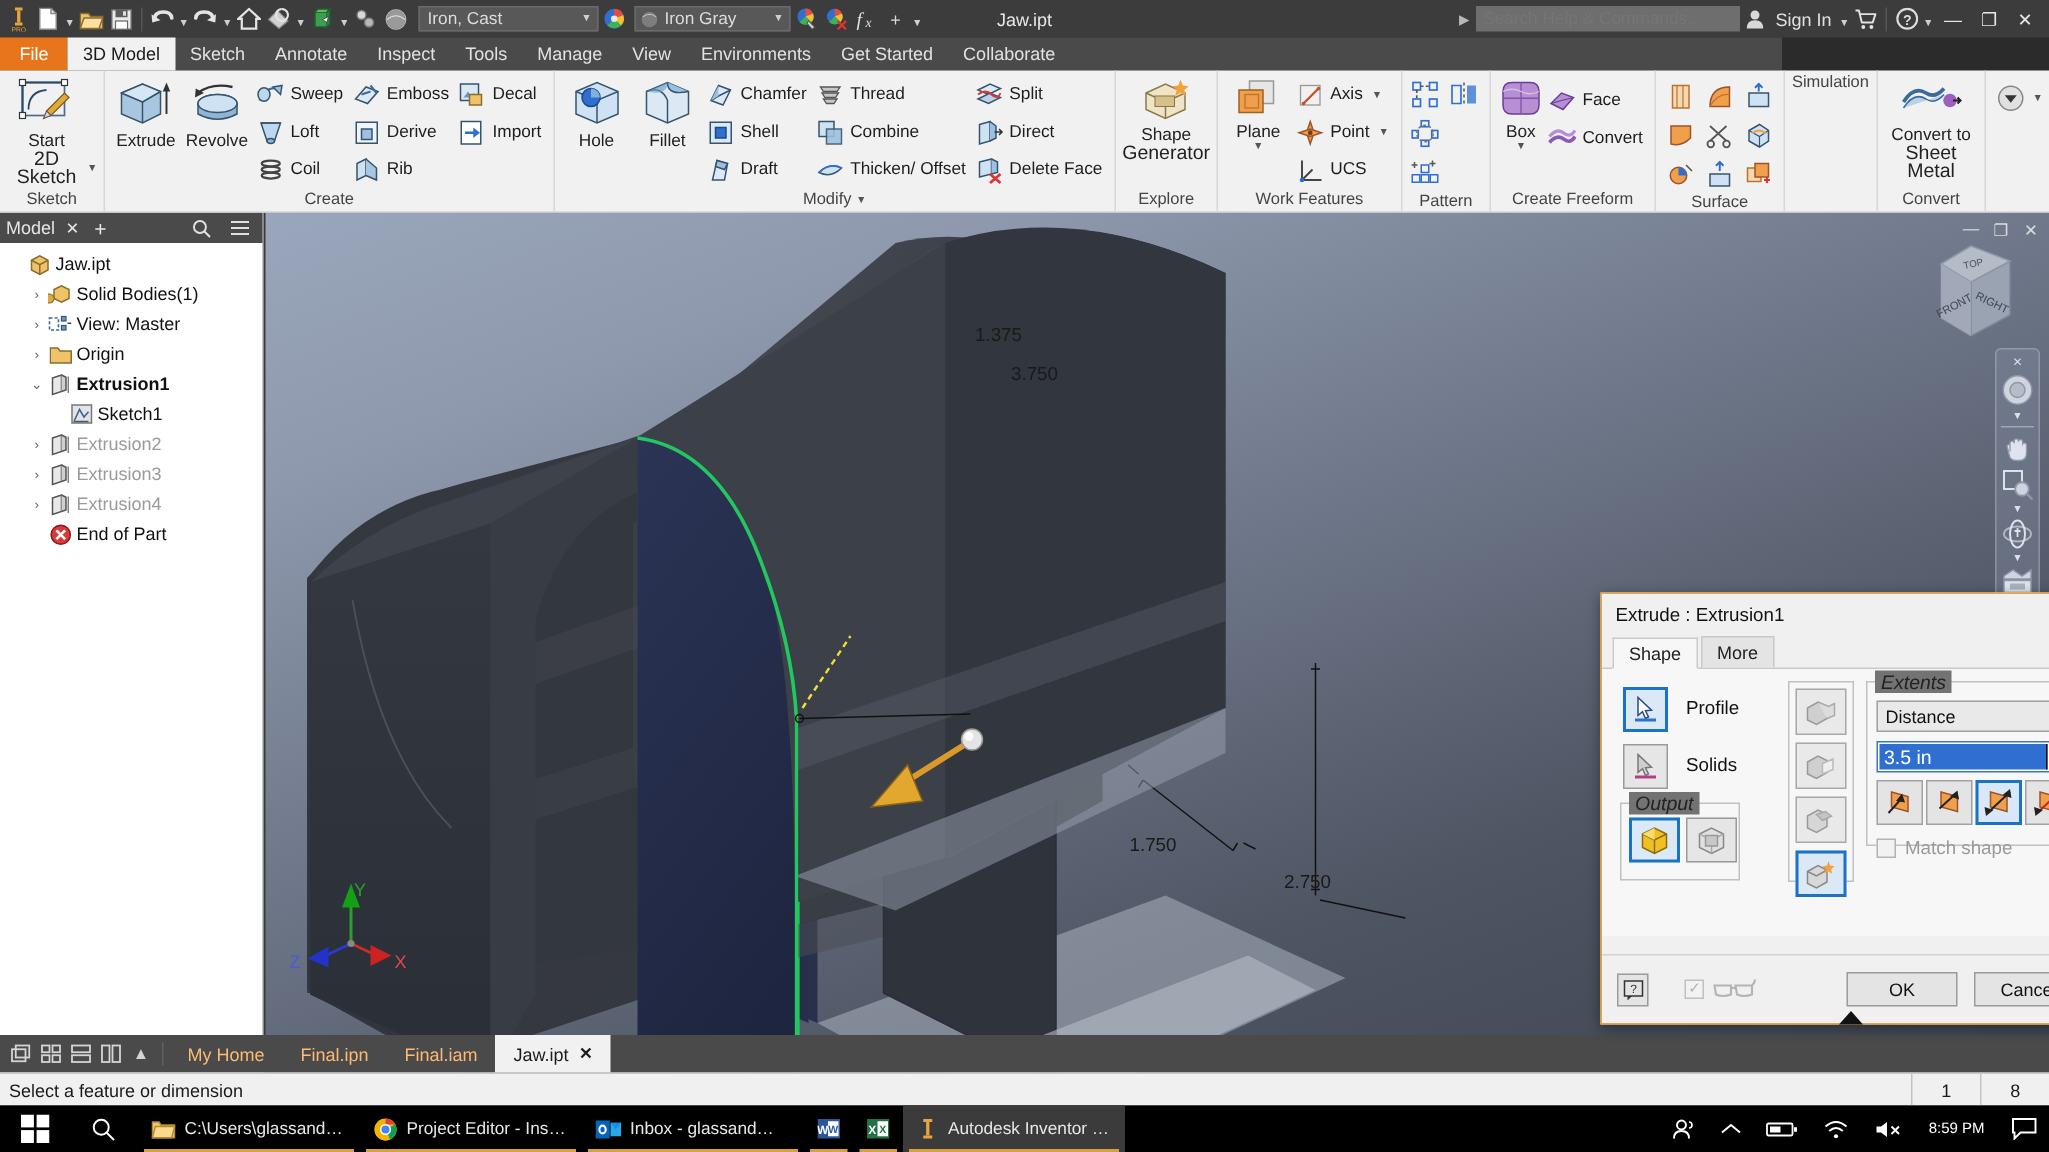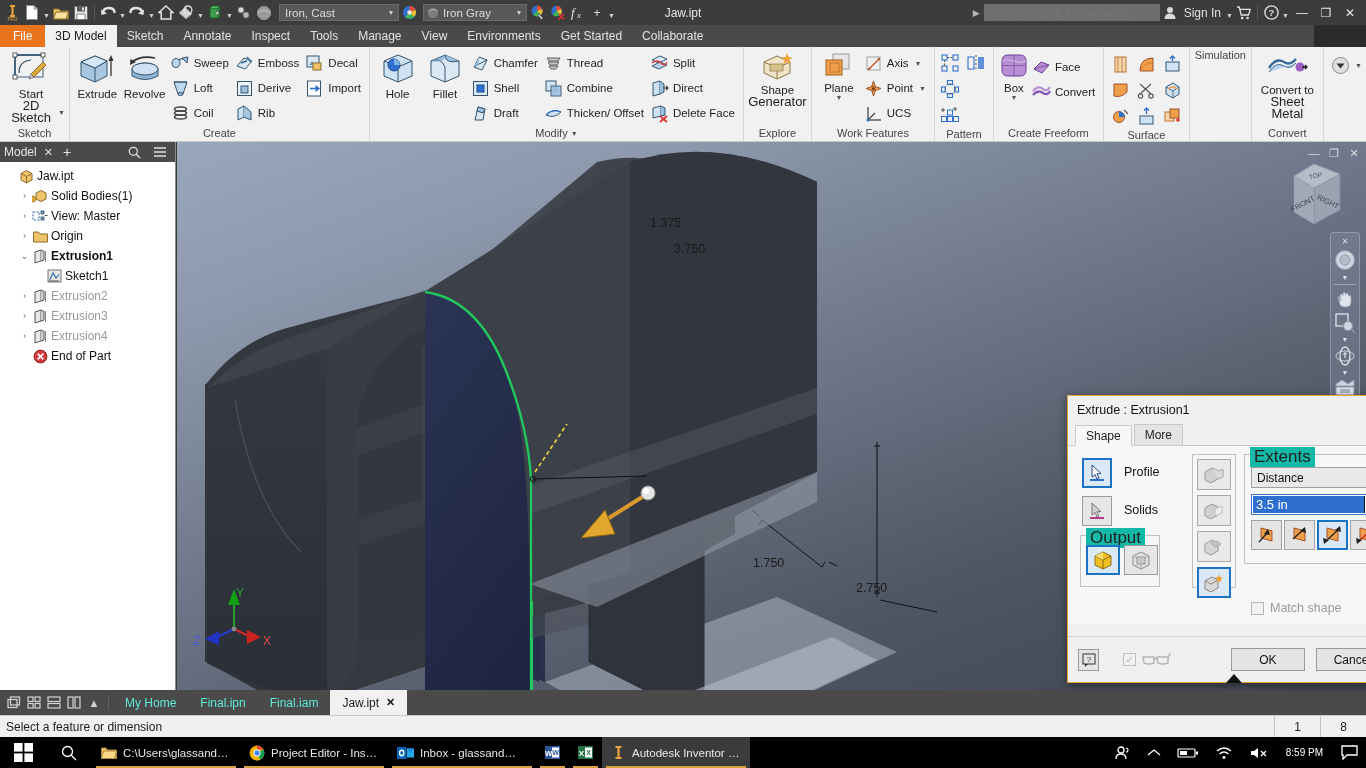--- a/index.html
+++ b/index.html
@@ -47,21 +47,21 @@
     width:176px; height:17px; background:#6e6e6e; border:none;
     color:#d2d2d2; font-size:11.5px; padding-left:5px;
     font-family:"Liberation Sans", sans-serif;
   }
   #signin { color:#e0e0e0; font-size:12px; padding:0 4px; cursor:pointer; }
   .wbtn { width:24px; height:25px; display:flex; align-items:center; justify-content:center;
     color:#e6e6e6; font-size:12px; cursor:pointer; }
 
   
   #ribbonTabs {
-    position:absolute; left:0; top:25px; width:1314px; height:22px;
+    position:absolute; left:0; top:25px; width:1188px; height:22px;
     background:#4a4a4a; display:flex; align-items:stretch;
   }
   .rtab {
     display:flex; align-items:center; padding:0 10px;
     color:#e2e2e2; font-size:12px; cursor:pointer;
   }
   .rtab.file { background:#e8741c; color:#fff; padding:0 13px; }
   .rtab.active { background:#f1f1f1; color:#1a1a1a; }
 
   
@@ -148,21 +148,21 @@
           display:flex; align-items:center; cursor:pointer;
           border:1px solid #c9c9c9; border-bottom:none; background:#e4e4e4; margin-right:2px; }
   .dtab.active { background:#f7f7f7; border-bottom:1px solid #f7f7f7; margin-bottom:-1px; }
   #dlgBody { position:relative; height:178px; background:#f7f7f7; padding:8px 10px; }
 
   .selbtn { width:30px; height:30px; border:1px solid #9a9a9a; background:#e6e6e6;
             display:flex; align-items:center; justify-content:center; cursor:pointer; }
   .selbtn.on { border:2px solid #1a73c4; background:#dbe9f7; }
 
   .grpbox { border:1px solid #c0c0c0; position:absolute; }
-  .grplbl { position:absolute; background:#14b8a6; padding:0 4px; font-size:17px; color:#222; }
+  .grplbl { position:absolute; background:#737373; padding:0 4px; font-size:13px; color:#222;font-style:italic; }
 
   .outbtn { width:34px; height:30px; border:1px solid #9a9a9a; background:#e6e6e6;
             display:flex; align-items:center; justify-content:center; cursor:pointer; }
   .outbtn.on { border:2px solid #1a73c4; background:#dbe9f7; }
 
   .opbtn { width:34px; height:31px; border:1px solid #a8a8a8; background:#e9e9e9;
            display:flex; align-items:center; justify-content:center; cursor:pointer; }
   .opbtn.on { border:2px solid #1a73c4; background:#dbe9f7; }
 
   .dirbtn { width:31px; height:30px; border:1px solid #a2a2a2; background:#e4e4e4;
@@ -190,21 +190,21 @@
   #dlgGrip { position:absolute; left:50%; bottom:-1px; transform:translateX(-50%);
              width:0; height:0; border-left:8px solid transparent; border-right:8px solid transparent;
              border-bottom:9px solid #111; }
 
   
   #tabbar { position:absolute; left:0; top:690px; width:1366px; height:25px; background:#4a4a4a;
             display:flex; align-items:stretch; }
   #tabbar .vbtn { width:20px; display:flex; align-items:center; justify-content:center;
                   color:#d5d5d5; cursor:pointer; font-size:11px; }
   #tabbar .vsep { width:1px; background:#606060; margin:5px 4px; }
-  .doctab { display:flex; align-items:center; padding:0 12px; color:#5eead4; font-size:12px; cursor:pointer; gap:7px; }
+  .doctab { display:flex; align-items:center; padding:0 12px; color:#fdba74; font-size:12px; cursor:pointer; gap:7px; }
   .doctab.active { background:#f1f1f1; color:#1b1b1b; }
   .doctab .cx { font-size:11px; font-weight:bold; }
 
   
   #statusbar { position:absolute; left:0; top:715px; width:1366px; height:22px; background:#f0f0f0;
                display:flex; align-items:center; border-top:1px solid #c8c8c8; }
   #statusbar .st { padding-left:6px; font-size:12px; color:#1a1a1a; flex:1; }
   #statusbar .sn { width:46px; text-align:center; font-size:12px; color:#1a1a1a;
                    border-left:1px solid #c3c3c3; height:100%; display:flex;
                    align-items:center; justify-content:center; }
@@ -1403,21 +1403,21 @@
           <div class="dirbtn">
             <svg class="ic" width="22" height="20" viewBox="0 0 22 20">
               <path d="M5 3 L16 6 L16 16 L5 13 Z" fill="#f0a04a" stroke="#a0522a"></path>
               <path d="M3 17 L18 3" stroke="#c22" stroke-width="1.3"></path>
               <path d="M18 1 L19 7 L13 5 Z" fill="#c22"></path>
               <path d="M2 19 L1 13 L7 15 Z" fill="#222"></path>
             </svg>
           </div>
         </div>
 
-        <div style="position:absolute;left:183px;top:112px;display:flex;align-items:center;gap:6px;margin-top:43px;">
+        <div style="position:absolute;left:183px;top:112px;display:flex;align-items:center;gap:6px;">
           <span style="width:13px;height:13px;border:1px solid #b4b4b4;background:#f2f2f2;display:inline-block;"></span>
           <span style="font-size:12.5px;color:#9a9a9a;">Match shape</span>
         </div>
       </div>
 
       <div id="dlgFoot">
         <div id="helpBtn">
           <svg class="ic" width="14" height="14" viewBox="0 0 14 14">
             <rect x="1" y="1" width="12" height="10" fill="none" stroke="#333" stroke-width="1"></rect>
             <text x="7" y="9" font-size="8" text-anchor="middle" fill="#333" font-family="Liberation Sans,sans-serif">?</text>

